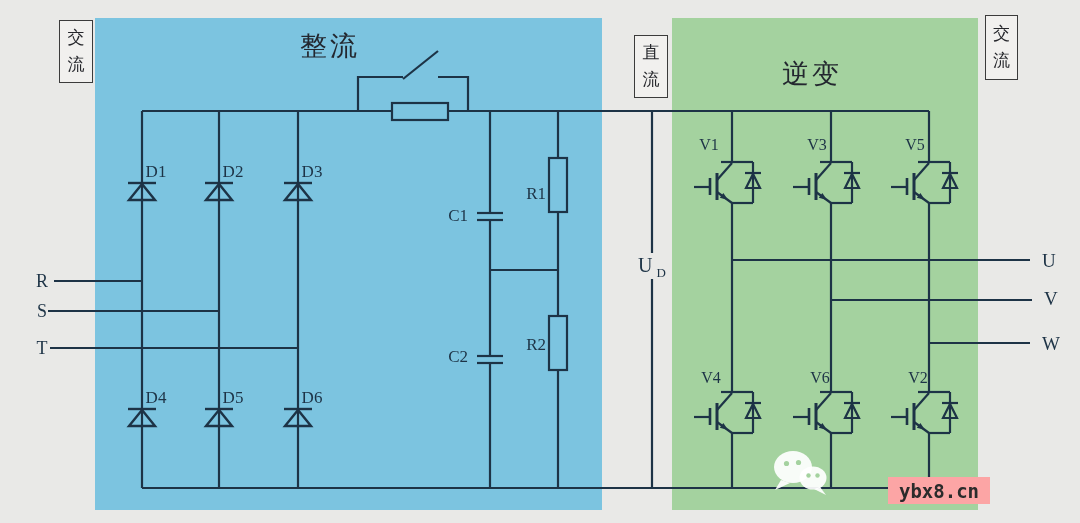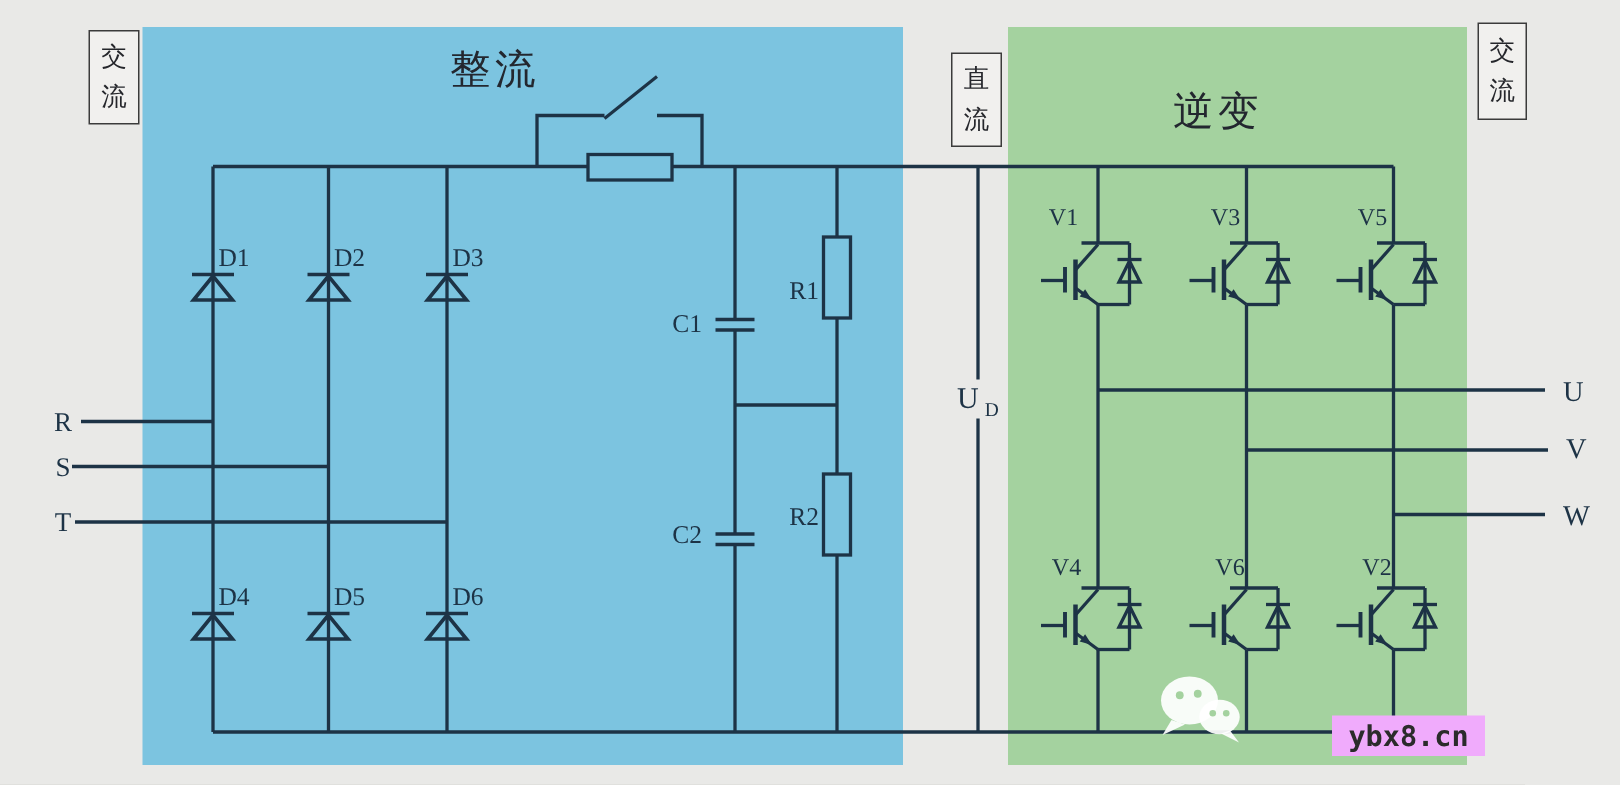--- a/index.html
+++ b/index.html
@@ -28,21 +28,21 @@
   .sec-title.inv{left:752px;top:44px;margin-top:12px;}
   .wm-icon{position:absolute;left:770px;top:448px;z-index:5;}
   .wm-text{
     position:absolute;left:832px;top:452px;z-index:5;
     font-family:"Liberation Sans", sans-serif;font-size:27px;letter-spacing:1px;
     color:rgba(255,255,255,0.82);text-shadow:0 1px 1px rgba(120,120,120,0.35);
     white-space:nowrap;
   }
   .wm-site{
     position:absolute;left:888px;top:477px;z-index:6;width:102px;height:27px;
-    background:#f0abfc;display:flex;align-items:center;justify-content:center;
+    background:#fca5a5;display:flex;align-items:center;justify-content:center;
     font-family:"DejaVu Sans Mono", monospace;font-weight:bold;font-size:19px;color:#2b2b2b;
   }
 </style>
 </head>
 <body>
 
 <div class="stage">
 
   <div class="region blue"></div>
   <div class="region green"></div>

